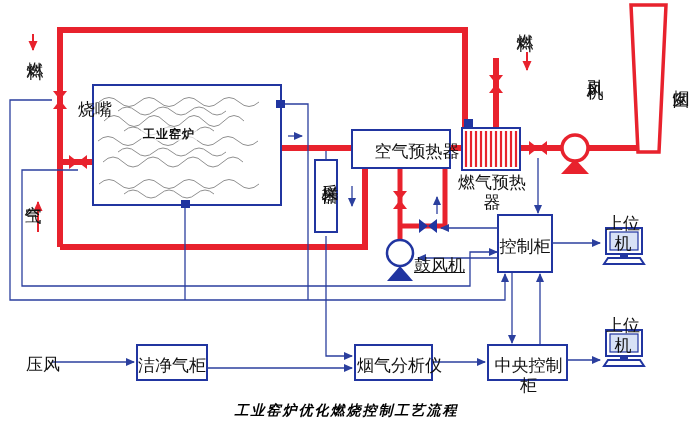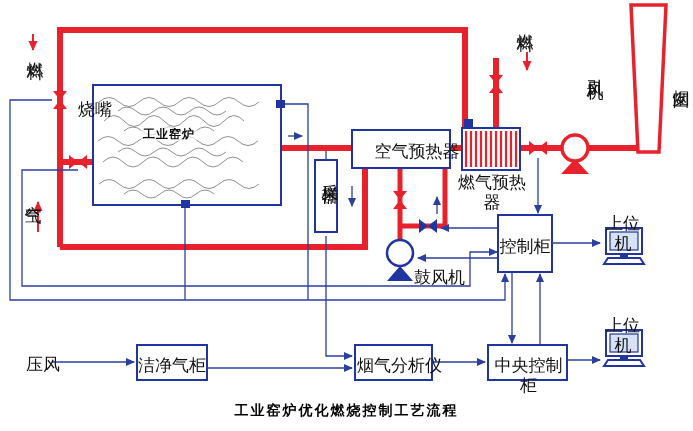--- a/index.html
+++ b/index.html
@@ -3,21 +3,21 @@
 <meta charset="utf-8">
 <style>
   html,body{margin:0;padding:0;background:#ffffff;font-family:"Liberation Sans",sans-serif;}
   .stage{position:relative;width:693px;height:431px;background:#fff;overflow:hidden;}
   .stage svg{position:absolute;left:0;top:0;}
   .lbl{position:absolute;color:#111;font-size:17px;line-height:1.2;white-space:nowrap;}
   .vtext{writing-mode:vertical-rl;text-orientation:upright;letter-spacing:2px;}
   .center{text-align:center;white-space:normal;}
   .furnace-lbl{font-size:12px;letter-spacing:1px;background:rgba(255,255,255,.65);padding:0 2px;}
   .title{position:absolute;left:0;top:402px;width:693px;text-align:center;font-weight:bold;
-         font-size:14px;letter-spacing:2px;color:#000;}
+         font-size:14px;letter-spacing:2px;color:#000;font-style:italic;}
 </style>
 </head>
 <body>
 
 <div class="stage">
 
   <svg width="693" height="431" viewBox="0 0 693 431">
     <defs>
       <marker id="ab" markerUnits="userSpaceOnUse" markerWidth="10" markerHeight="9" refX="8" refY="4" orient="auto">
         <path d="M0,0 L9,4 L0,8 Z" fill="#2b3f9e"></path>
@@ -168,20 +168,20 @@
   <div class="lbl vtext" style="left:22px;top:192px;">空气</div>
   <div class="lbl furnace-lbl" style="left:141px;top:127px;position:absolute;font-weight:bold;">工业窑炉</div>
   <div class="lbl vtext" style="left:319px;top:170px;">采样器</div>
   <div class="lbl center" style="left:352px;top:142px;width:98px;margin-left:16px;">空气预热器</div>
   <div class="lbl center" style="left:456px;top:173px;width:72px;">燃气预热器</div>
   <div class="lbl vtext" style="left:584px;top:66px;">引风机</div>
   <div class="lbl vtext" style="left:670px;top:76px;">烟囱</div>
   <div class="lbl center" style="left:498px;top:237px;width:54px;text-align:center;">控制柜</div>
   <div class="lbl center" style="left:600px;top:214px;width:46px;">上位机</div>
   <div class="lbl center" style="left:600px;top:316px;width:46px;">上位机</div>
-  <div class="lbl" style="left:414px;top:268px;">鼓风机</div>
+  <div class="lbl" style="left:414px;top:256px;text-decoration:underline;">鼓风机</div>
   <div class="lbl" style="left:26px;top:355px;">压风</div>
   <div class="lbl center" style="left:137px;top:356px;width:70px;">洁净气柜</div>
   <div class="lbl center" style="left:355px;top:356px;width:89px;text-align:center;">烟气分析仪</div>
   <div class="lbl center" style="left:488px;top:356px;width:81px;">中央控制柜</div>
 
   <div class="title">工业窑炉优化燃烧控制工艺流程</div>
 </div>
 
 </body></html>

